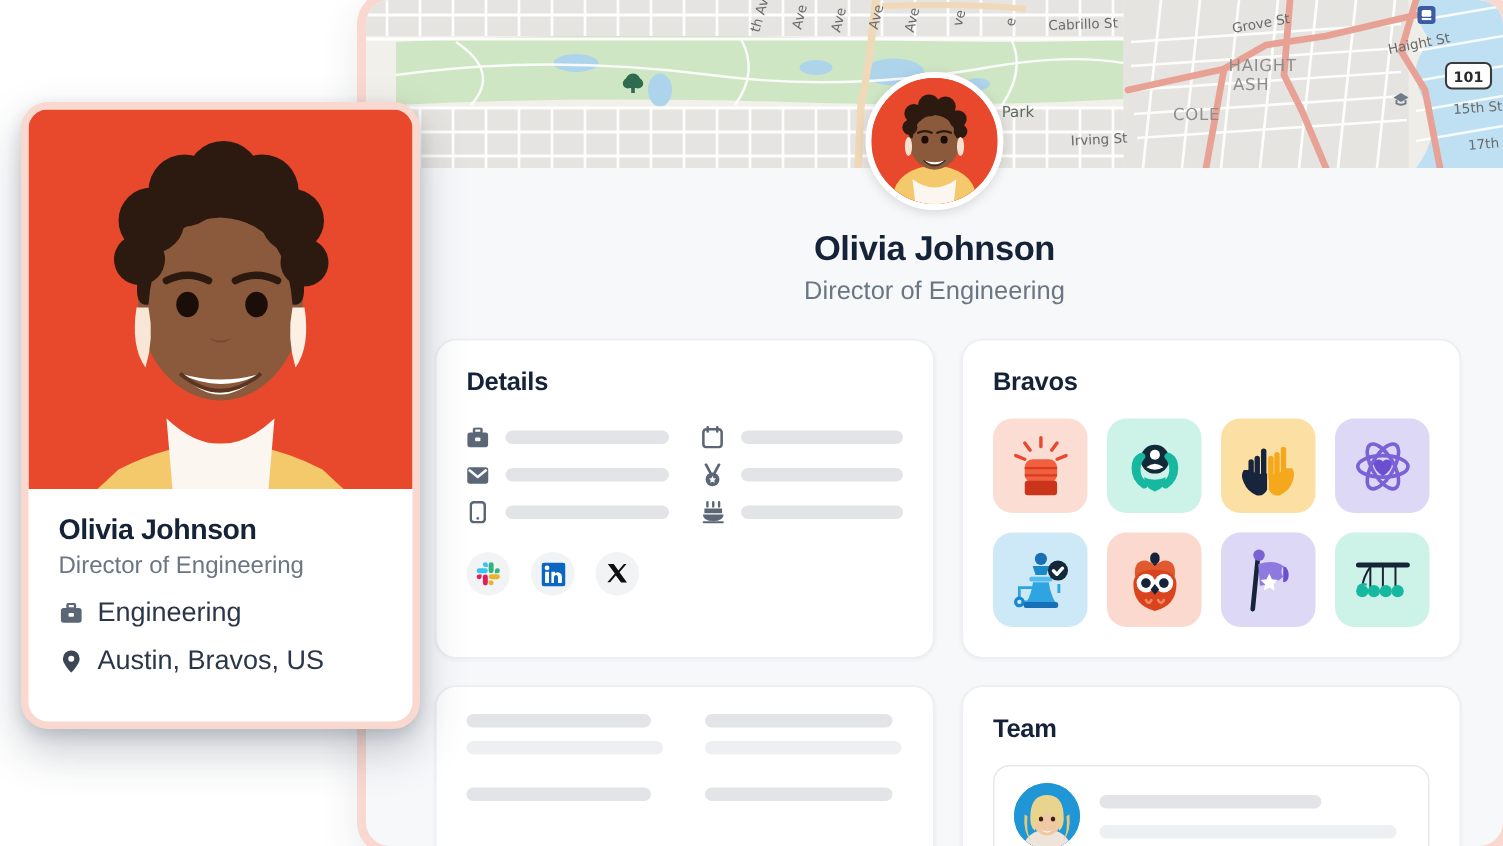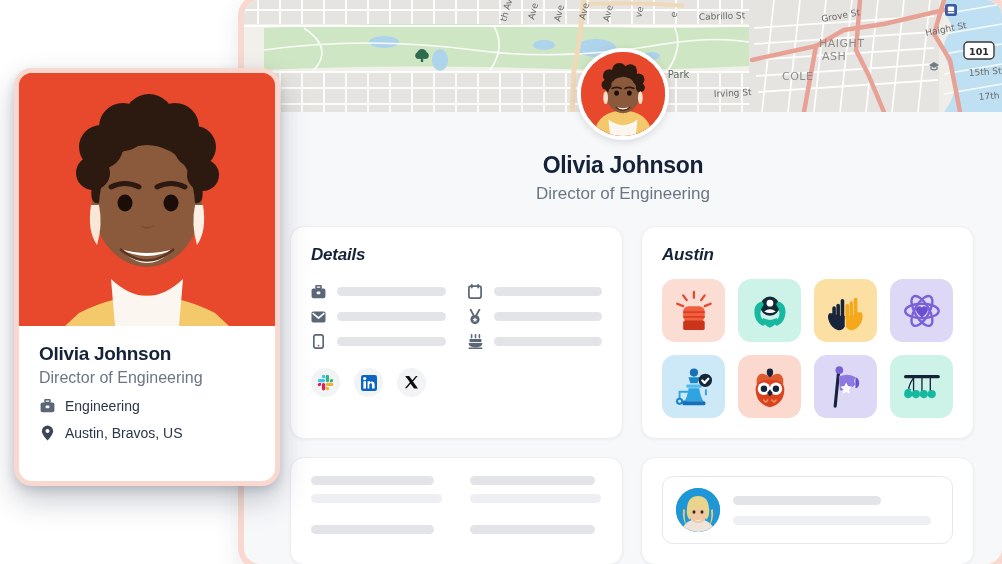--- a/index.html
+++ b/index.html
@@ -42,21 +42,21 @@
     position:absolute; left:0; right:0; top:152px; text-align:center;
     font-size:23px; font-weight:700; color:#152238; letter-spacing:-.3px;
   }
   .p-title{
     position:absolute; left:0; right:0; top:184px; text-align:center;
     font-size:17px; color:#6B7684; font-weight:400;
   }
 
   
   .grid{ position:absolute; left:46px; top:226px; width:684px; }
-  .row{ display:flex; gap:18px; margin-bottom:18px;font-style:italic; }
+  .row{ display:flex; gap:18px; margin-bottom:18px; }
   .card{
     background:#FFFFFF; border-radius:14px; border:1px solid #ECEEF2;
     box-shadow:0 1px 3px rgba(35,45,65,.05);
     padding:18px 20px 20px 20px; flex:1; min-width:0;
   }
   .card-h{ font-size:17px; font-weight:700; color:#152238; margin-bottom:14px; letter-spacing:-.2px; }
 
   
   .det-cols{ display:flex; gap:22px; }
   .det-col{ flex:1; }
@@ -96,21 +96,21 @@
     position:absolute; left:14px; top:68px; width:266px; height:418px;
     background:#FFFFFF; border-radius:18px; border:5px solid #F9D8CF;
     overflow:hidden; z-index:30;
     box-shadow:0 14px 30px rgba(40,50,70,.26), 0 4px 10px rgba(40,50,70,.16);
   }
   .mini-photo{ height:253px; background:#E8492C; overflow:hidden; }
   .mini-photo svg{ display:block; width:100%; height:100%; }
   .mini-body{ padding:17px 20px 0 20px; }
   .mini-name{ font-size:19px; font-weight:700; color:#152238; letter-spacing:-.3px; }
   .mini-title{ font-size:16px; color:#6B7684; margin-top:4px; }
-  .mini-meta{ display:flex; align-items:center; gap:10px; margin-top:11px; font-size:14px; color:#2B3648; }
+  .mini-meta{ display:flex; align-items:center; gap:10px; margin-top:11px; font-size:18px; color:#2B3648; }
   .mini-meta .mi{ width:16px; height:16px; display:flex; align-items:center; justify-content:center; flex:0 0 16px; }
 </style>
 </head>
 <body>
 
 <div id="stage">
 
   <div class="profile-panel">
     <div class="panel-inner">
 
@@ -348,21 +348,21 @@
               </span>
               <span class="soc">
                 <svg width="15" height="15" viewBox="0 0 16 16">
                     <path d="M1.3 1.1h4.2l3.3 4.6 3.9-4.6h1.9l-5 5.8 5.3 7.4h-4.2L7 9.2l-4.1 4.8H1l5.3-6.2z" fill="#0F0F0F"></path>
                   </svg>
               </span>
             </div>
           </div>
 
           <div class="card">
-            <div class="card-h">Austin</div>
+            <div class="card-h">Bravos</div>
             <div class="bravos">
 
               <div class="bravo" style="background:#FBDDD4">
                 <svg viewBox="0 0 40 40">
                     <g stroke="#E8492C" stroke-width="1.9" stroke-linecap="round">
                       <path d="M20 4 V9"></path>
                       <path d="M11 7 L14 11"></path>
                       <path d="M29 7 L26 11"></path>
                       <path d="M6 14 L11 16"></path>
                       <path d="M34 14 L29 16"></path>
@@ -496,20 +496,21 @@
                 <div class="bio-line" style="width:95%"></div>
                 <div class="bio-line soft" style="width:99%"></div>
                 <div class="bio-gap"></div>
                 <div class="bio-line" style="width:95%"></div>
 
               </div>
             </div>
           </div>
 
           <div class="card">
+            <div class="card-h">Team</div>
             <div class="team-item">
               <div class="team-av">
                 <svg viewBox="0 0 44 44">
                   <rect width="44" height="44" fill="#1F96D6"></rect>
                   <ellipse cx="22" cy="44" rx="16" ry="13" fill="#EFE4DA"></ellipse>
                   <ellipse cx="22" cy="23" rx="10" ry="12" fill="#F0C9A4"></ellipse>
                   <path d="M11 20 q1-12 11-12 q10 0 11 12 q1 9 -3 12 q1-10-8-12 q-7 2 -8 12 q-4-3-3-12z" fill="#E8D48C"></path>
                   <path d="M9 22 q-1 10 2 16 q-5-5 -4-17z" fill="#E2C97C"></path>
                   <path d="M35 22 q1 10 -2 16 q5-5 4-17z" fill="#E2C97C"></path>
                   <ellipse cx="18" cy="24" rx="1.5" ry="1.7" fill="#3A2415"></ellipse>

